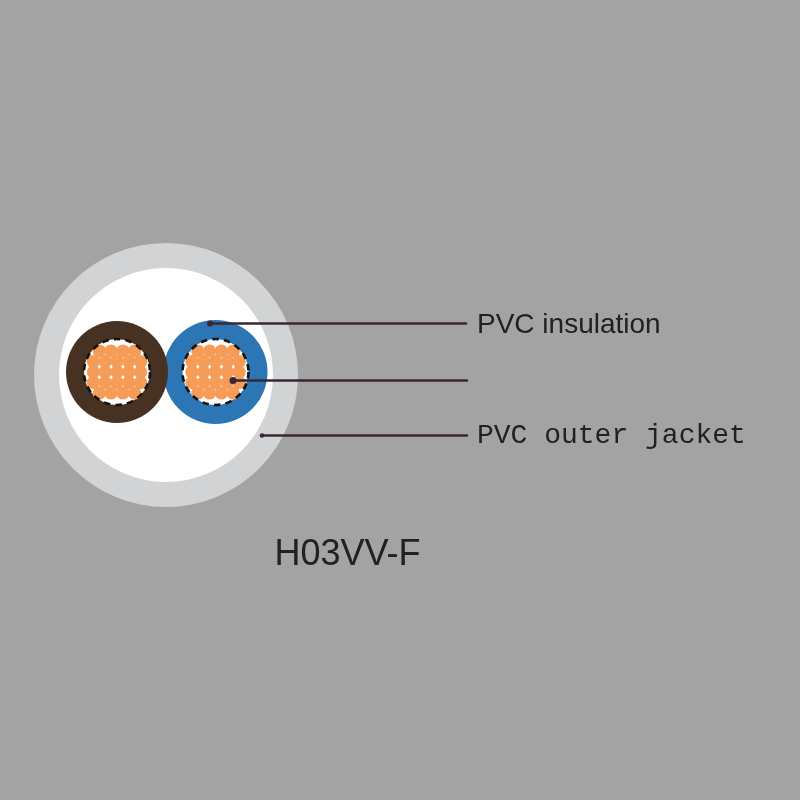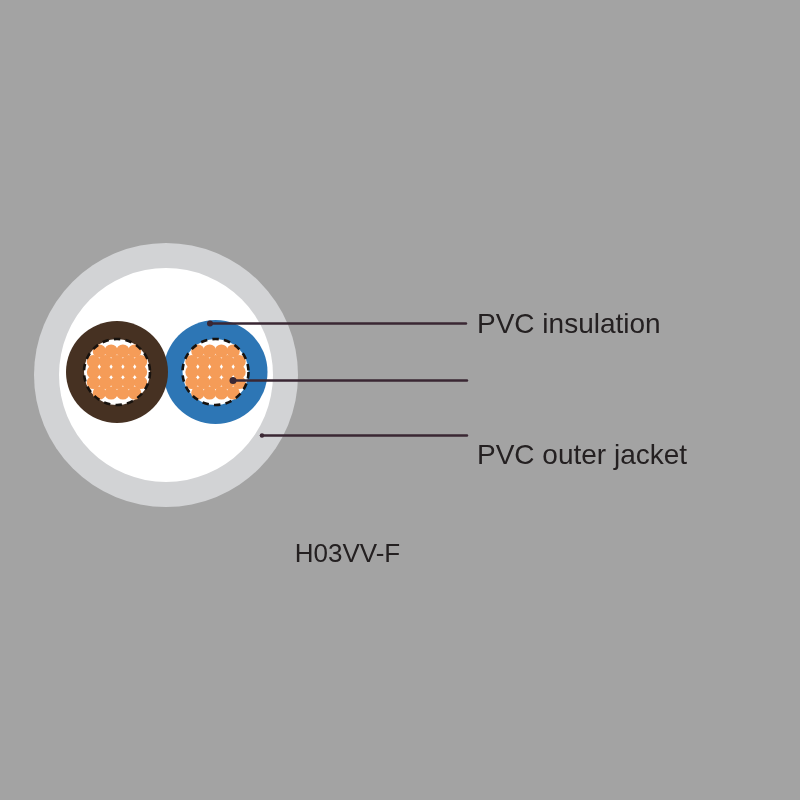--- a/index.html
+++ b/index.html
@@ -14,27 +14,27 @@
   .lbl{
     position:absolute;
     left:477px;
     height:33px;line-height:33px;
     font-size:28px;
     color:#242021;
     white-space:nowrap;
   }
   .lbl-1{top:307px;}
   .lbl-2{top:364px;}
-  .lbl-3{top:438px;}
+  .lbl-3{top:419px;font-family:Liberation Mono, monospace;}
   .caption{
     position:absolute;
     left:240px;top:536px;
     width:215px;height:34px;line-height:34px;
     text-align:center;
-    font-size:26px;
+    font-size:36px;
     color:#242021;
     white-space:nowrap;
   }
 </style>
 </head>
 <body>
 
 <div class="canvas">
 
   <svg class="diagram-svg" viewBox="0 0 800 800">

